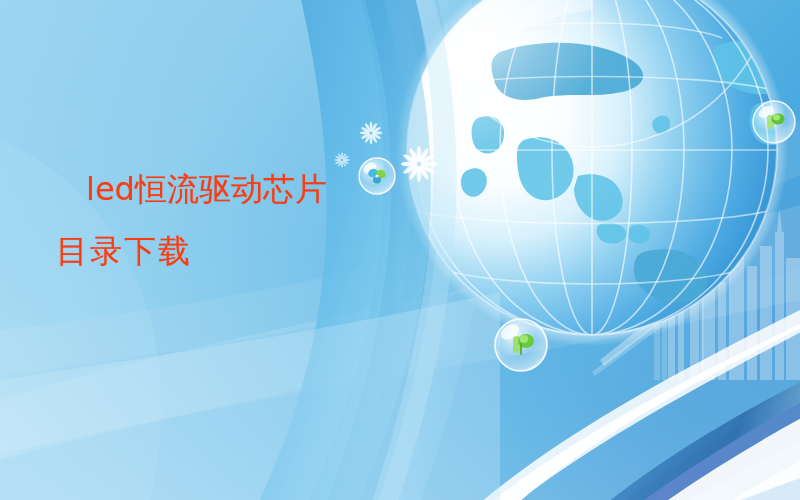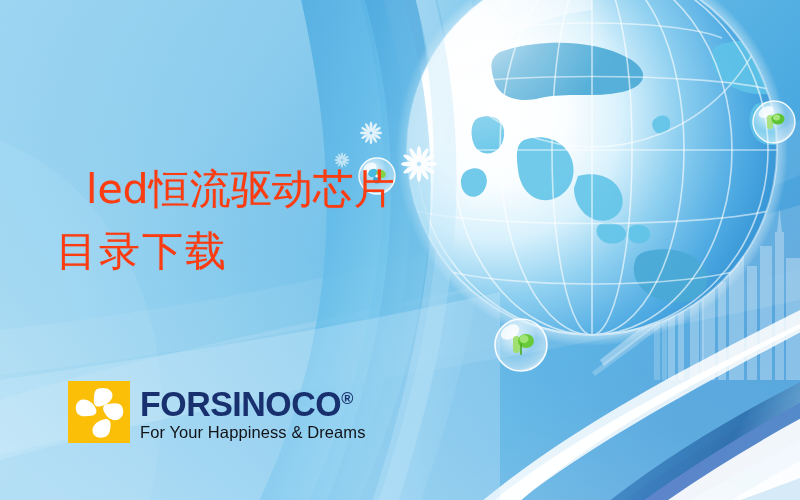--- a/index.html
+++ b/index.html
@@ -24,21 +24,21 @@
   }
   #headline {
     position: absolute;
     left: 0;
     top: 158px;
     width: 420px;
     z-index: 40;
   }
   #headline .line {
     color: #fb3b10;
-    font-size: 41px;
+    font-size: 32px;
     line-height: 62px;
     font-family: "DejaVu Sans", "Liberation Sans", sans-serif;
     white-space: nowrap;
     text-shadow: 0 0 1px rgba(251,59,16,0.35);
   }
   #headline .line1 { padding-left: 86px; letter-spacing: 0px; }
   #headline .line2 { padding-left: 56px; letter-spacing: 2px; }
 
   #logo {
     position: absolute;
@@ -349,34 +349,14 @@
         </g>
       </g>
     </g>
   </svg>
 
   <div id="headline">
     <div class="line line1">led恒流驱动芯片</div>
     <div class="line line2">目录下载</div>
   </div>
 
-  <div id="logo">
-    <div id="logo-mark">
-      <svg width="62" height="62" viewBox="0 0 62 62" xmlns="http://www.w3.org/2000/svg">
-        <g fill="#ffffff">
-          <path d="M30.5,7.5 C38.5,5.5 45,9 44.5,15 C44,20.5 37.5,24.5 31.5,25.5
-                   C27.5,26 25.5,23.5 25.8,19.5 C26.2,13.5 26,8.6 30.5,7.5 Z"></path>
-          <path d="M54,25.5 C57,31.5 54.5,38 48.5,39 C43,40 37.5,35 35.5,29.5
-                   C34.2,25.8 36,23.5 40,23 C46,22.2 51.8,21.2 54,25.5 Z"></path>
-          <path d="M37,56 C30.5,58.5 24,55 24.5,48.8 C25,43.2 31,39.2 36.8,38.2
-                   C40.6,37.6 42.8,40 42.6,44 C42.3,50 41.3,54.4 37,56 Z"></path>
-          <path d="M9,32 C6,26 8.5,19.5 14.5,18.5 C20,17.6 26,22.5 28,28
-                   C29.3,31.7 27.5,34.2 23.5,34.8 C17.5,35.6 11.2,36 9,32 Z"></path>
-        </g>
-      </svg>
-    </div>
-    <div id="logo-text">
-      <span id="wordmark"><span>FORSINOCO</span><span class="reg">®</span></span>
-      <span id="tagline">For Your Happiness &amp; Dreams</span>
-    </div>
-  </div>
 
 </div>
 
 </body></html>

